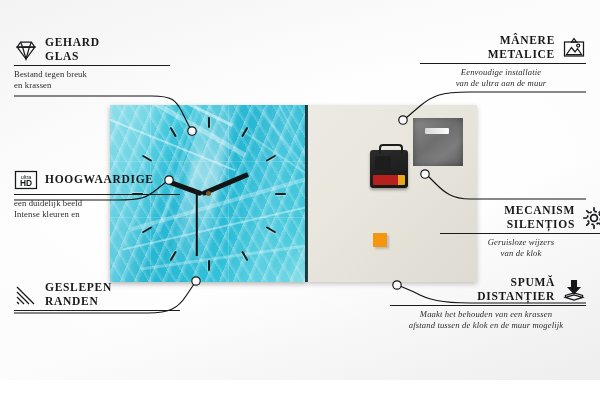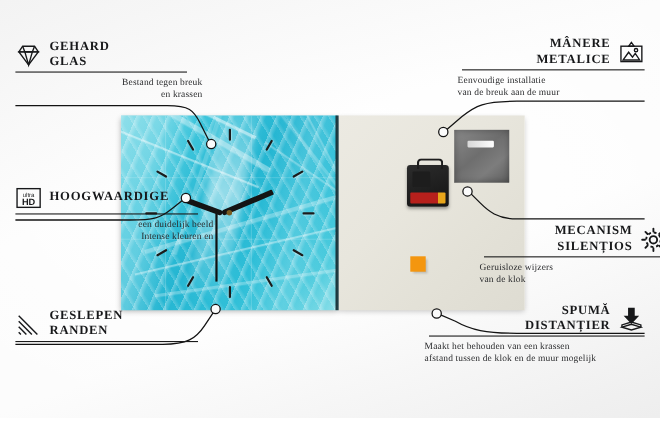--- a/index.html
+++ b/index.html
@@ -125,24 +125,24 @@
   .co-sub{
     font-size:8.6px;color:#2a2b2d;line-height:10.6px;letter-spacing:.15px;
   }
   .rule{height:1px;background:#1b1b1b;}
   .head{display:flex;align-items:center;gap:7px;}
   .icon{width:24px;height:24px;flex:0 0 24px;}
   .icon svg{display:block;width:24px;height:24px;}
 
   .left .head{justify-content:flex-start;}
   .left .co-title{text-align:left;}
-  .left .co-sub{text-align:right;margin-left:12px;}
+  .left .co-sub{text-align:left;}
   .right .head{justify-content:flex-end;font-family:Liberation Serif, serif;}
   .right .co-title{text-align:right;}
-  .right .co-sub{text-align:left;}
+  .right .co-sub{text-align:center;font-style:italic;}
 
   svg.conn{position:absolute;left:0;top:0;width:600px;height:400px;overflow:visible;}
   svg.conn path{fill:none;stroke:#131313;stroke-width:1.15;}
   svg.conn circle{fill:#fbfbfb;stroke:#131313;stroke-width:1.15;}
 </style>
 </head>
 <body>
 
 <div class="stage">
 
@@ -318,21 +318,21 @@
           <rect x="2.5" y="6" width="19" height="14"></rect>
           <path d="M4.5 18.5 L9.5 11.5 L13 16 L15.5 12.5 L19.5 18.5 Z"></path>
           <circle cx="16.2" cy="9.6" r="1.5"></circle>
           <path d="M12 2.6 L9.5 6 h5 Z"></path>
         </g>
           </svg>
       </span>
     </div>
     <div class="rule" style="margin:2px 0 3px;margin-left:auto;width:166px"></div>
     <div class="co-sub">Eenvoudige installatie</div>
-    <div class="co-sub">van de breuk aan de muur</div>
+    <div class="co-sub">van de ultra aan de muur</div>
   </div>
 
   <div class="callout right" style="left:436px;top:172px;width:170px;margin-top:32px;">
     <div class="head">
       <div>
         <div class="co-title">MECANISM</div>
         <div class="co-title">SILENȚIOS</div>
       </div>
       <span class="icon">
         <svg viewBox="0 0 24 24">

